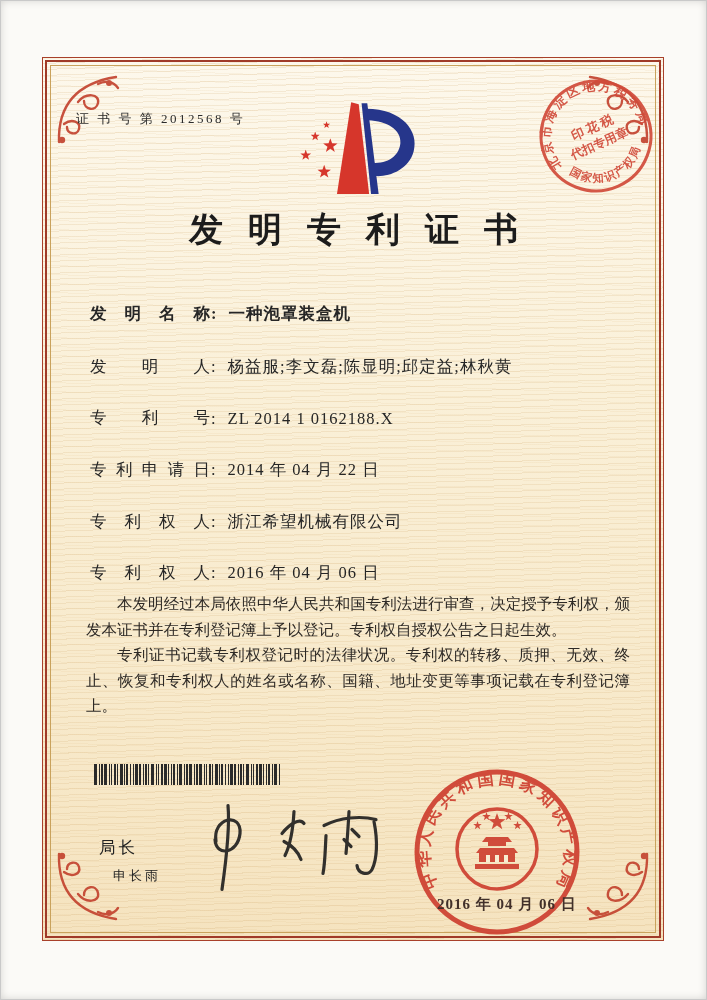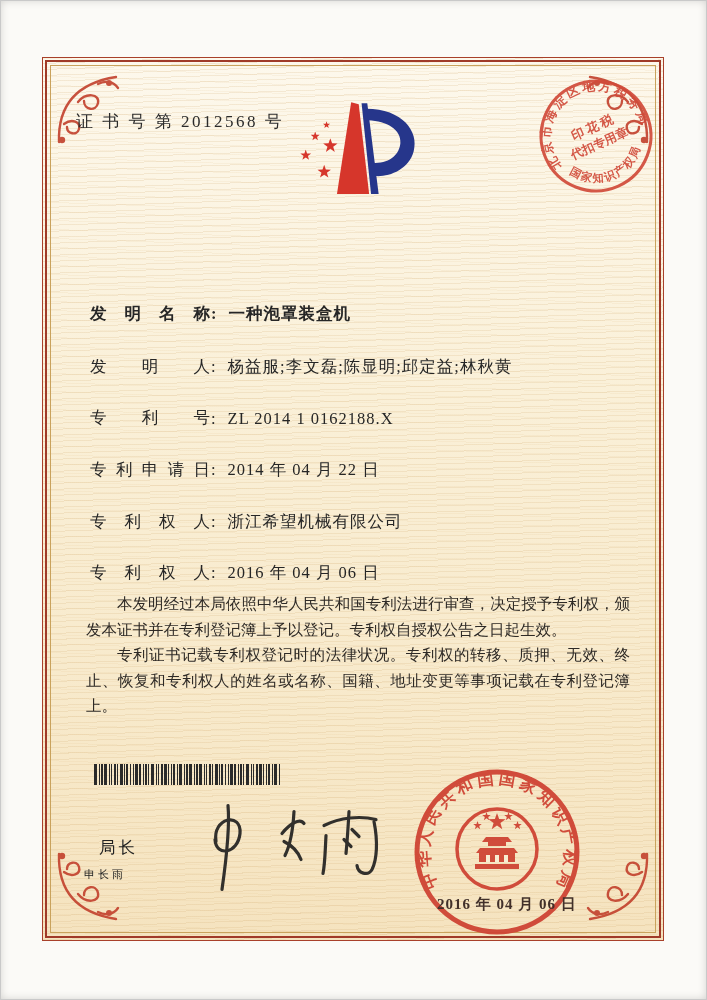--- a/index.html
+++ b/index.html
@@ -28,21 +28,21 @@
     border:1px solid #a8402a; pointer-events:none;
   }
   .frame::before{content:""; position:absolute; inset:2px; border:2px solid #a03a28;}
   .frame::after{content:""; position:absolute; inset:7px; border:1px solid #c9a25c;}
   .orn{position:absolute; width:76px; height:76px; color:#c2402c; opacity:.9;}
   .orn.tl{left:54px; top:70px;}
   .orn.tr{left:576px; top:70px; transform:scaleX(-1);}
   .orn.bl{left:54px; top:850px; transform:scaleY(-1);}
   .orn.br{left:576px; top:850px; transform:scale(-1,-1);}
 
-  .cert-no{position:absolute; left:76px; top:110px; font-size:17px; letter-spacing:2.5px; color:#2b2b2b;}
+  .cert-no{position:absolute; left:76px; top:110px; font-size:13px; letter-spacing:2.5px; color:#2b2b2b;}
   .logo{position:absolute; left:283px; top:96px; width:142px; height:110px;}
   .tax-stamp{position:absolute; left:534px; top:74px; width:124px; height:124px; transform:rotate(-24deg); opacity:.92;}
   .title{position:absolute; left:0; top:207px; width:707px; text-align:center;
          font-size:34px; font-weight:700; letter-spacing:25px; text-indent:25px; color:#1c1c1c;}
 
   .fields{position:absolute; left:90px; top:0; width:545px; font-size:16.5px;}
   .frow{position:absolute; left:0; white-space:nowrap;}
   .frow:nth-child(1){top:303px;font-weight:bold;}
   .frow:nth-child(2){top:356px;}
   .frow:nth-child(3){top:407px;}
@@ -52,21 +52,21 @@
   .flabel{display:inline-block; width:120px; text-align:justify; text-align-last:justify; vertical-align:bottom;}
   .fsep{display:inline-block; margin:0 2px 0 1px;}
   .fvalue{display:inline-block; margin-left:10px; letter-spacing:1px;}
 
   .body-text{position:absolute; left:86px; top:591px; width:544px;}
   .body-text p{margin:0; font-size:15.5px; line-height:25.5px; text-indent:2em; text-align:justify; color:#2e2a26;}
 
   .barcode{position:absolute; left:94px; top:764px; width:186px; height:21px;}
 
   .off-title{position:absolute; left:99px; top:837px; font-size:16.5px; letter-spacing:3px; color:#222;text-align:right;}
-  .off-name{position:absolute; left:84px; top:867px; font-size:11px; letter-spacing:3px; color:#222;}
+  .off-name{position:absolute; left:113px; top:867px; font-size:13px; letter-spacing:3px; color:#222;}
   .signature{position:absolute; left:186px; top:798px; width:220px; height:98px;}
 
   .seal{position:absolute; left:408px; top:763px; width:178px; height:178px; opacity:.95;}
   .seal-date{position:absolute; left:437px; top:895px; width:170px; font-size:15px; letter-spacing:1px; color:#41302a; font-weight:600;}
   .footer{position:absolute; left:0; top:920px; width:707px; text-align:center; font-size:12.5px; color:#3a3a3a; letter-spacing:1px;}
 </style>
 </head>
 <body>
 
 <div class="page">
@@ -129,20 +129,21 @@
     <text font-size="12.5" font-weight="700" fill="#d14b3a" letter-spacing="2.5">
       <textPath href="#taxArcTop" startOffset="2">北京市海淀区地方税务局</textPath>
     </text>
     <text font-size="11" font-weight="700" fill="#d14b3a" letter-spacing="1.5">
       <textPath href="#taxArcBot" startOffset="4">国家知识产权局</textPath>
     </text>
     <text x="61" y="56" text-anchor="middle" font-size="12.5" font-weight="700" fill="#d14b3a">印 花 税</text>
     <text x="61" y="73" text-anchor="middle" font-size="12" font-weight="700" fill="#d14b3a">代扣专用章</text>
   </svg>
 
+  <div class="title">发明专利证书</div>
 
   <div class="fields">
     <div class="frow">
       <span class="flabel">发明名称</span><span class="fsep">:</span><span class="fvalue">一种泡罩装盒机</span>
     </div>
     <div class="frow">
       <span class="flabel">发明人</span><span class="fsep">:</span><span class="fvalue">杨益服;李文磊;陈显明;邱定益;林秋黄</span>
     </div>
     <div class="frow">
       <span class="flabel">专利号</span><span class="fsep">:</span><span class="fvalue">ZL 2014 1 0162188.X</span>

